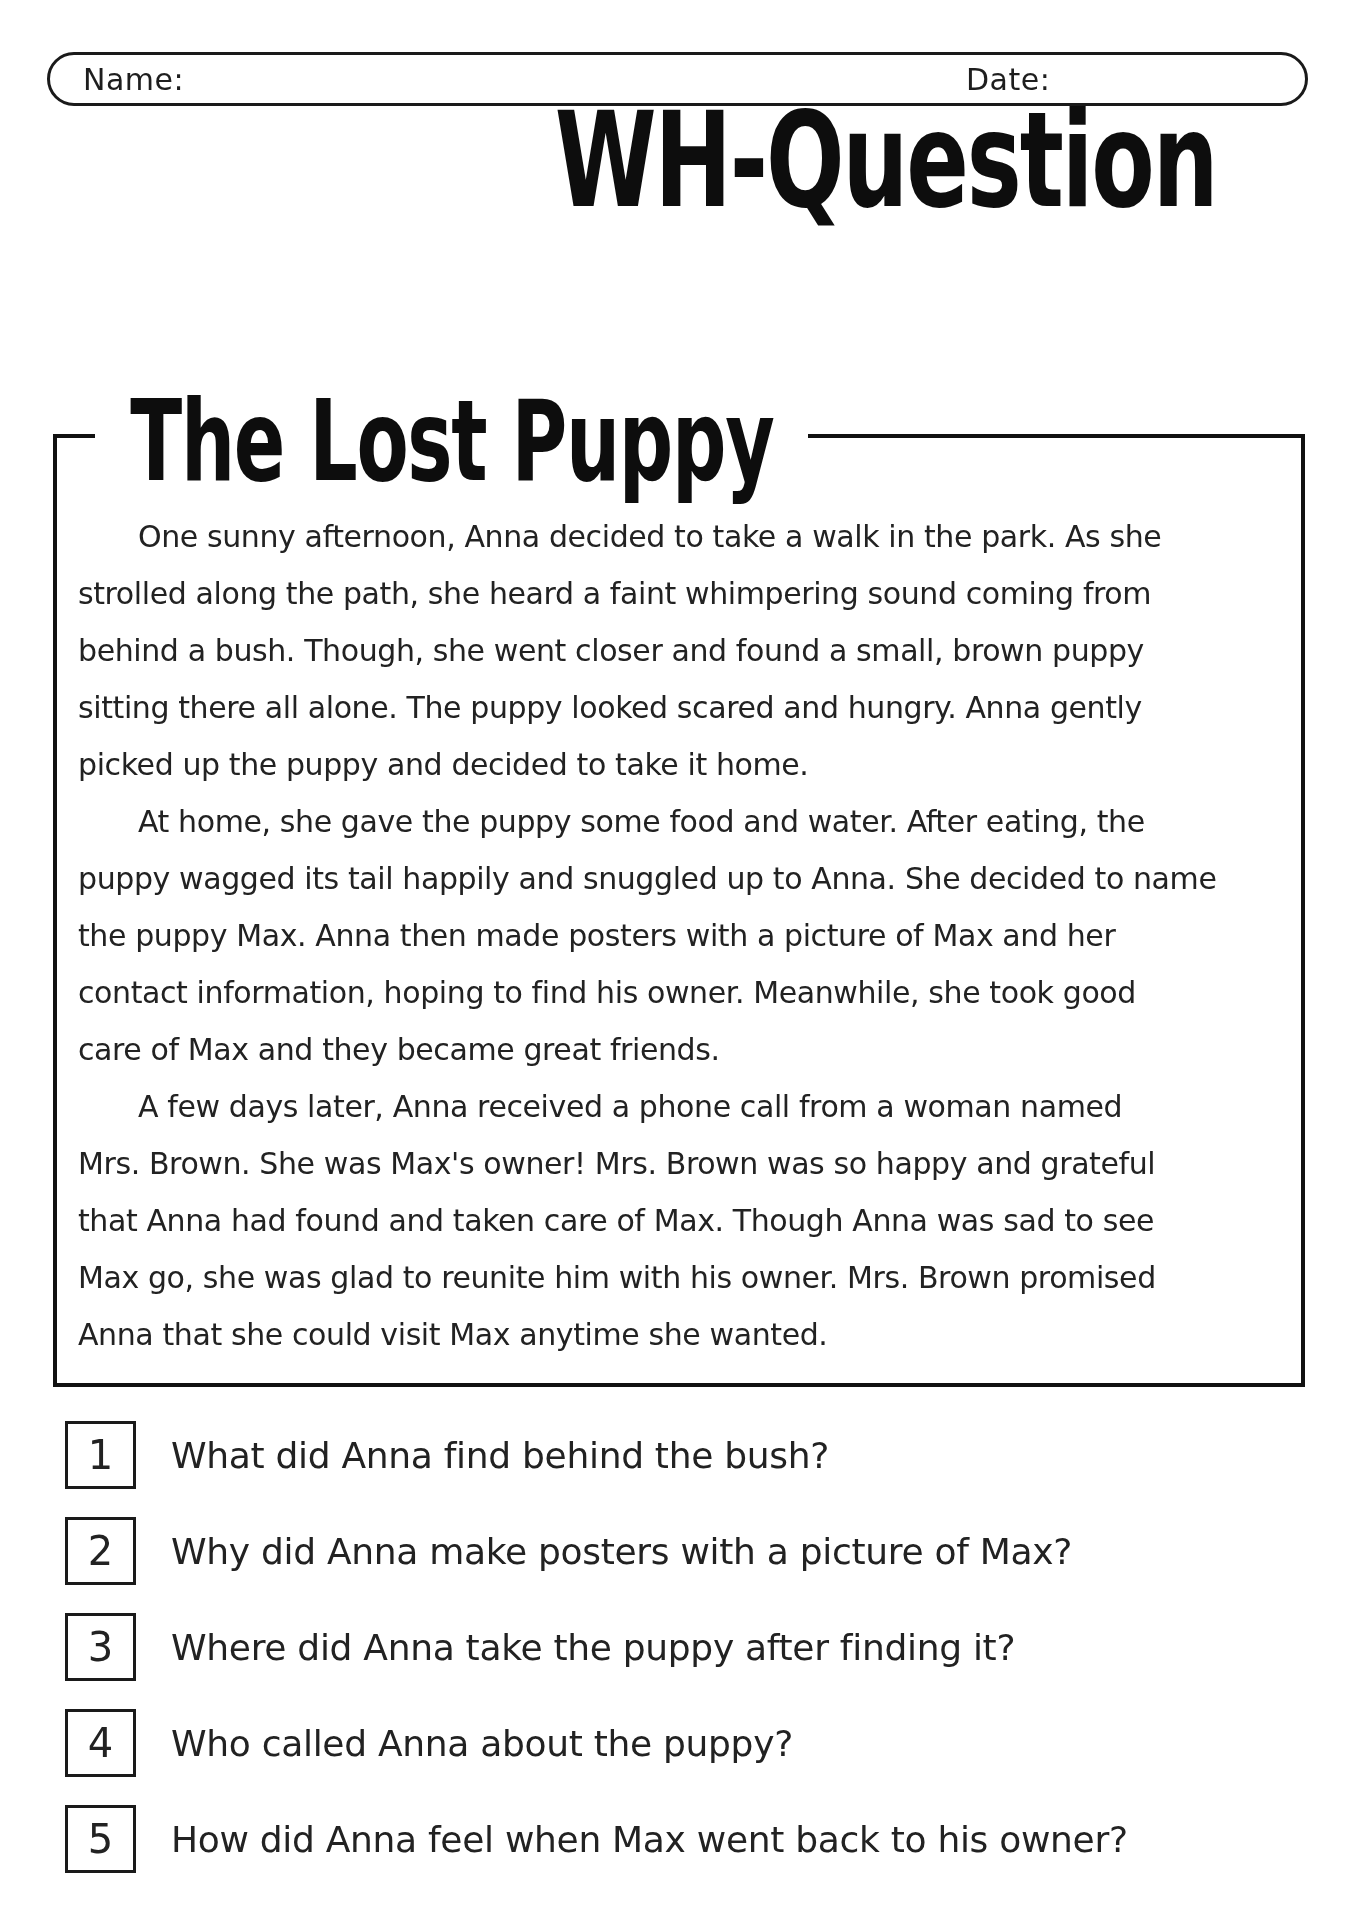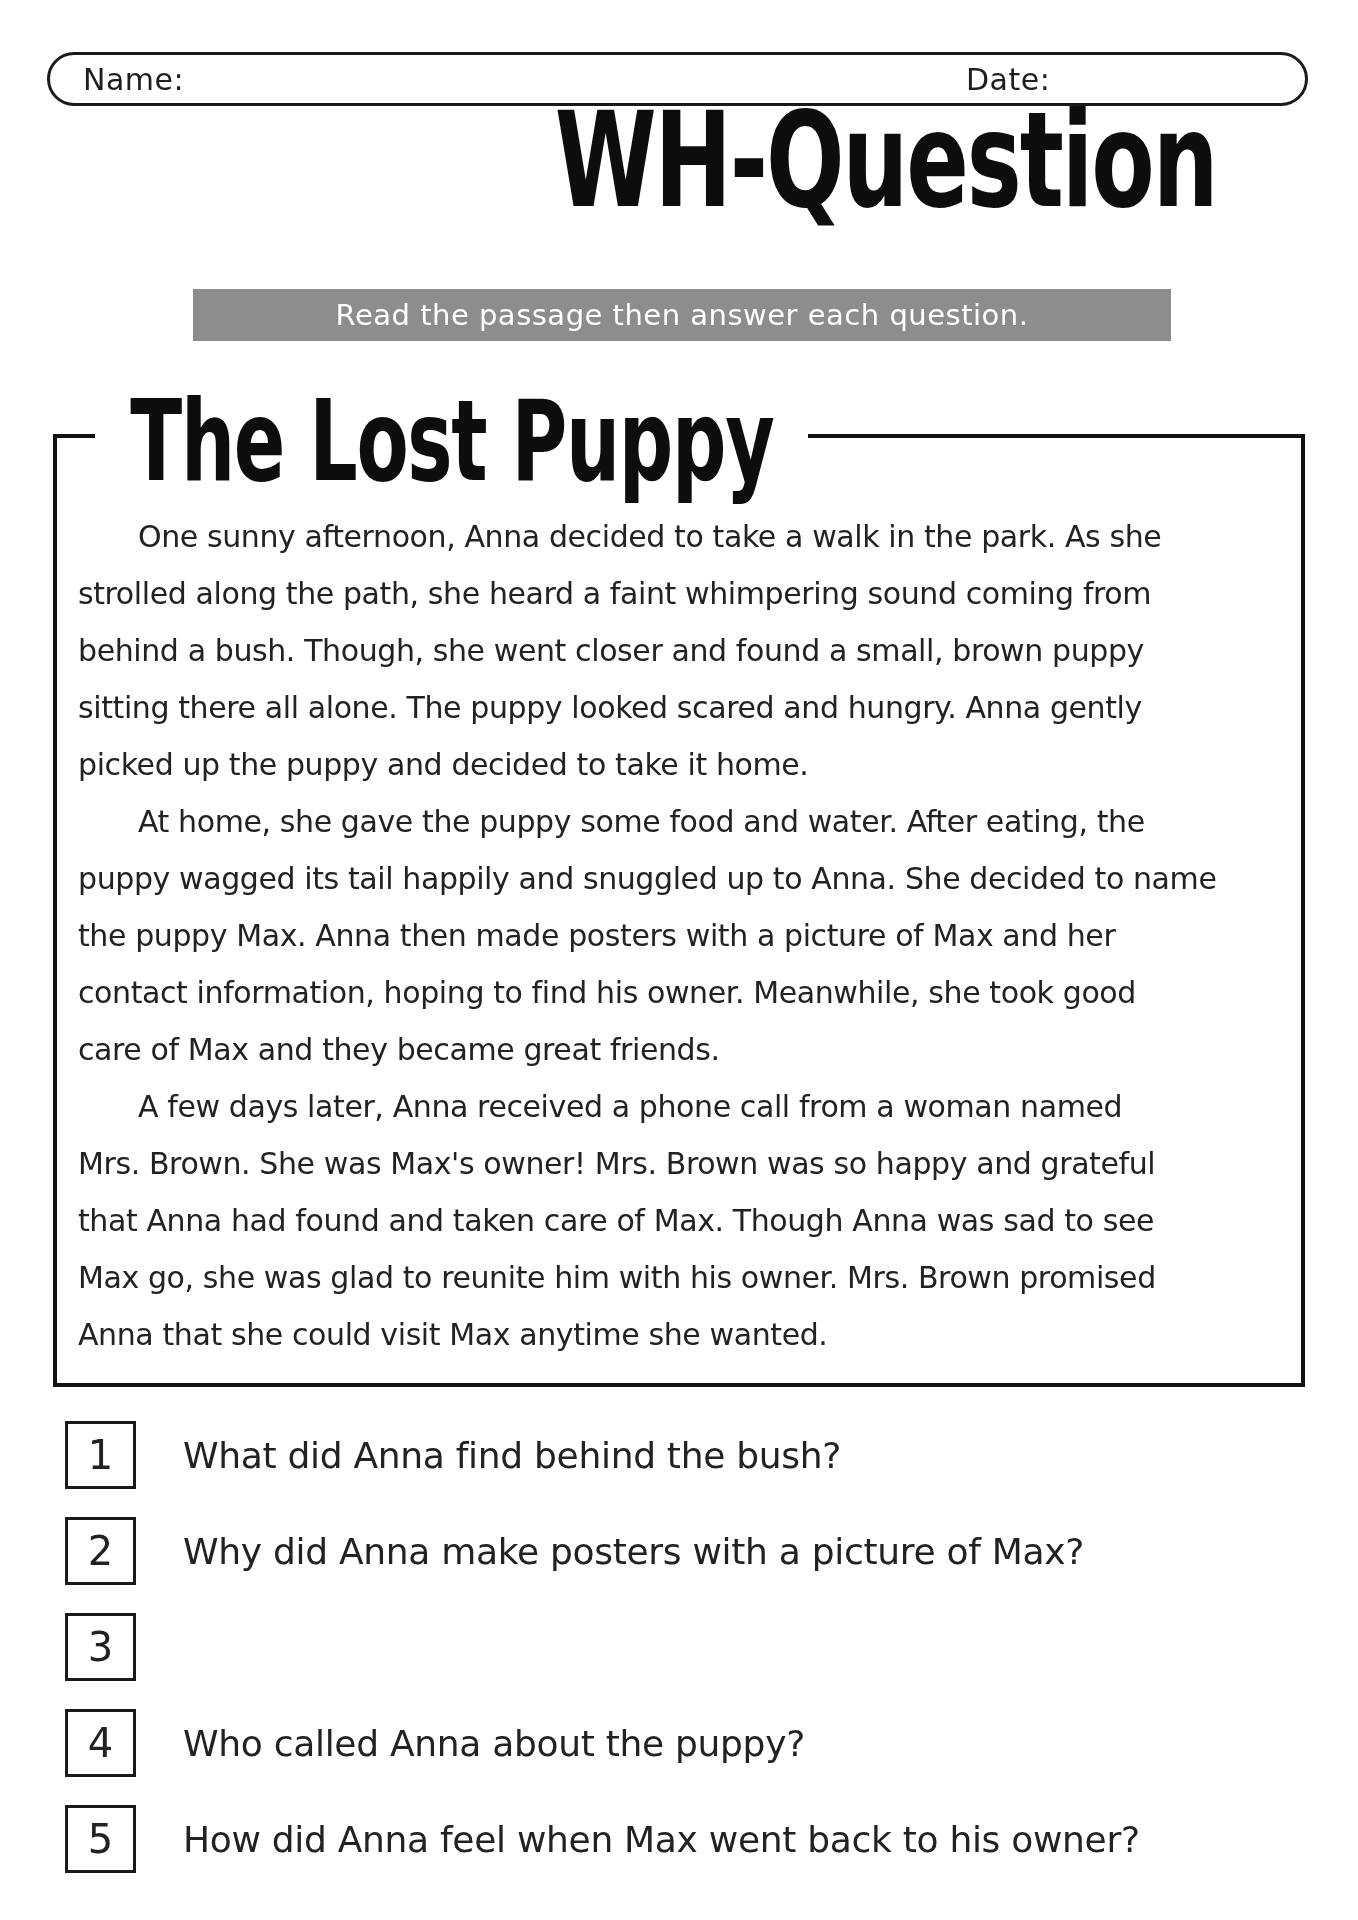--- a/index.html
+++ b/index.html
@@ -58,41 +58,38 @@
   .pline { white-space:nowrap; }
   .pline.indent { padding-left:60px; }
   
   .questions { position:absolute; left:65px; top:1421px; width:1240px; }
   .qrow { display:flex; align-items:center; height:68px; margin-bottom:28px; }
   .qnum {
     width:65px; height:62px; border:3px solid #1a1a1a; box-sizing:content-box;
     display:flex; align-items:center; justify-content:center;
     font-size:40px; color:#222222; flex:0 0 auto;
   }
-  .qtext { margin-left:47px; font-size:36px; letter-spacing:-0.3px; color:#222222; white-space:nowrap; }
+  .qtext { margin-left:35px; font-size:36px; letter-spacing:-0.3px; color:#222222; white-space:nowrap; }
 </style>
 </head>
 <body>
 
 <div class="page">
 
   <div class="name-date-box">
     <span class="nd-label nd-name">Name:</span>
     <span class="nd-fill nd-fill-name"></span>
     <span class="nd-label nd-date">Date:</span>
     <span class="nd-fill nd-fill-date"></span>
   </div>
 
   <h1 class="main-title">
     <span class="squeeze">WH-Question</span>
   </h1>
 
-  <div class="instruction-bar">
-    <span>Read the passage then answer each question.</span>
-  </div>
 
   <div class="passage-box"></div>
 
   <div class="passage-title">
     <span class="squeeze2">The Lost Puppy</span>
   </div>
 
   <div class="passage-text" id="passage-text">
       <div class="pline indent">One sunny afternoon, Anna decided to take a walk in the park. As she</div>
       <div class="pline">strolled along the path, she heard a faint whimpering sound coming from</div>
@@ -115,20 +112,21 @@
       <div class="qrow">
         <div class="qnum">1</div>
         <div class="qtext">What did Anna find behind the bush?</div>
       </div>
       <div class="qrow">
         <div class="qnum">2</div>
         <div class="qtext">Why did Anna make posters with a picture of Max?</div>
       </div>
       <div class="qrow">
         <div class="qnum">3</div>
+        <div class="qtext">Where did Anna take the puppy after finding it?</div>
       </div>
       <div class="qrow">
         <div class="qnum">4</div>
         <div class="qtext">Who called Anna about the puppy?</div>
       </div>
       <div class="qrow">
         <div class="qnum">5</div>
         <div class="qtext">How did Anna feel when Max went back to his owner?</div>
       </div>
     </div>

